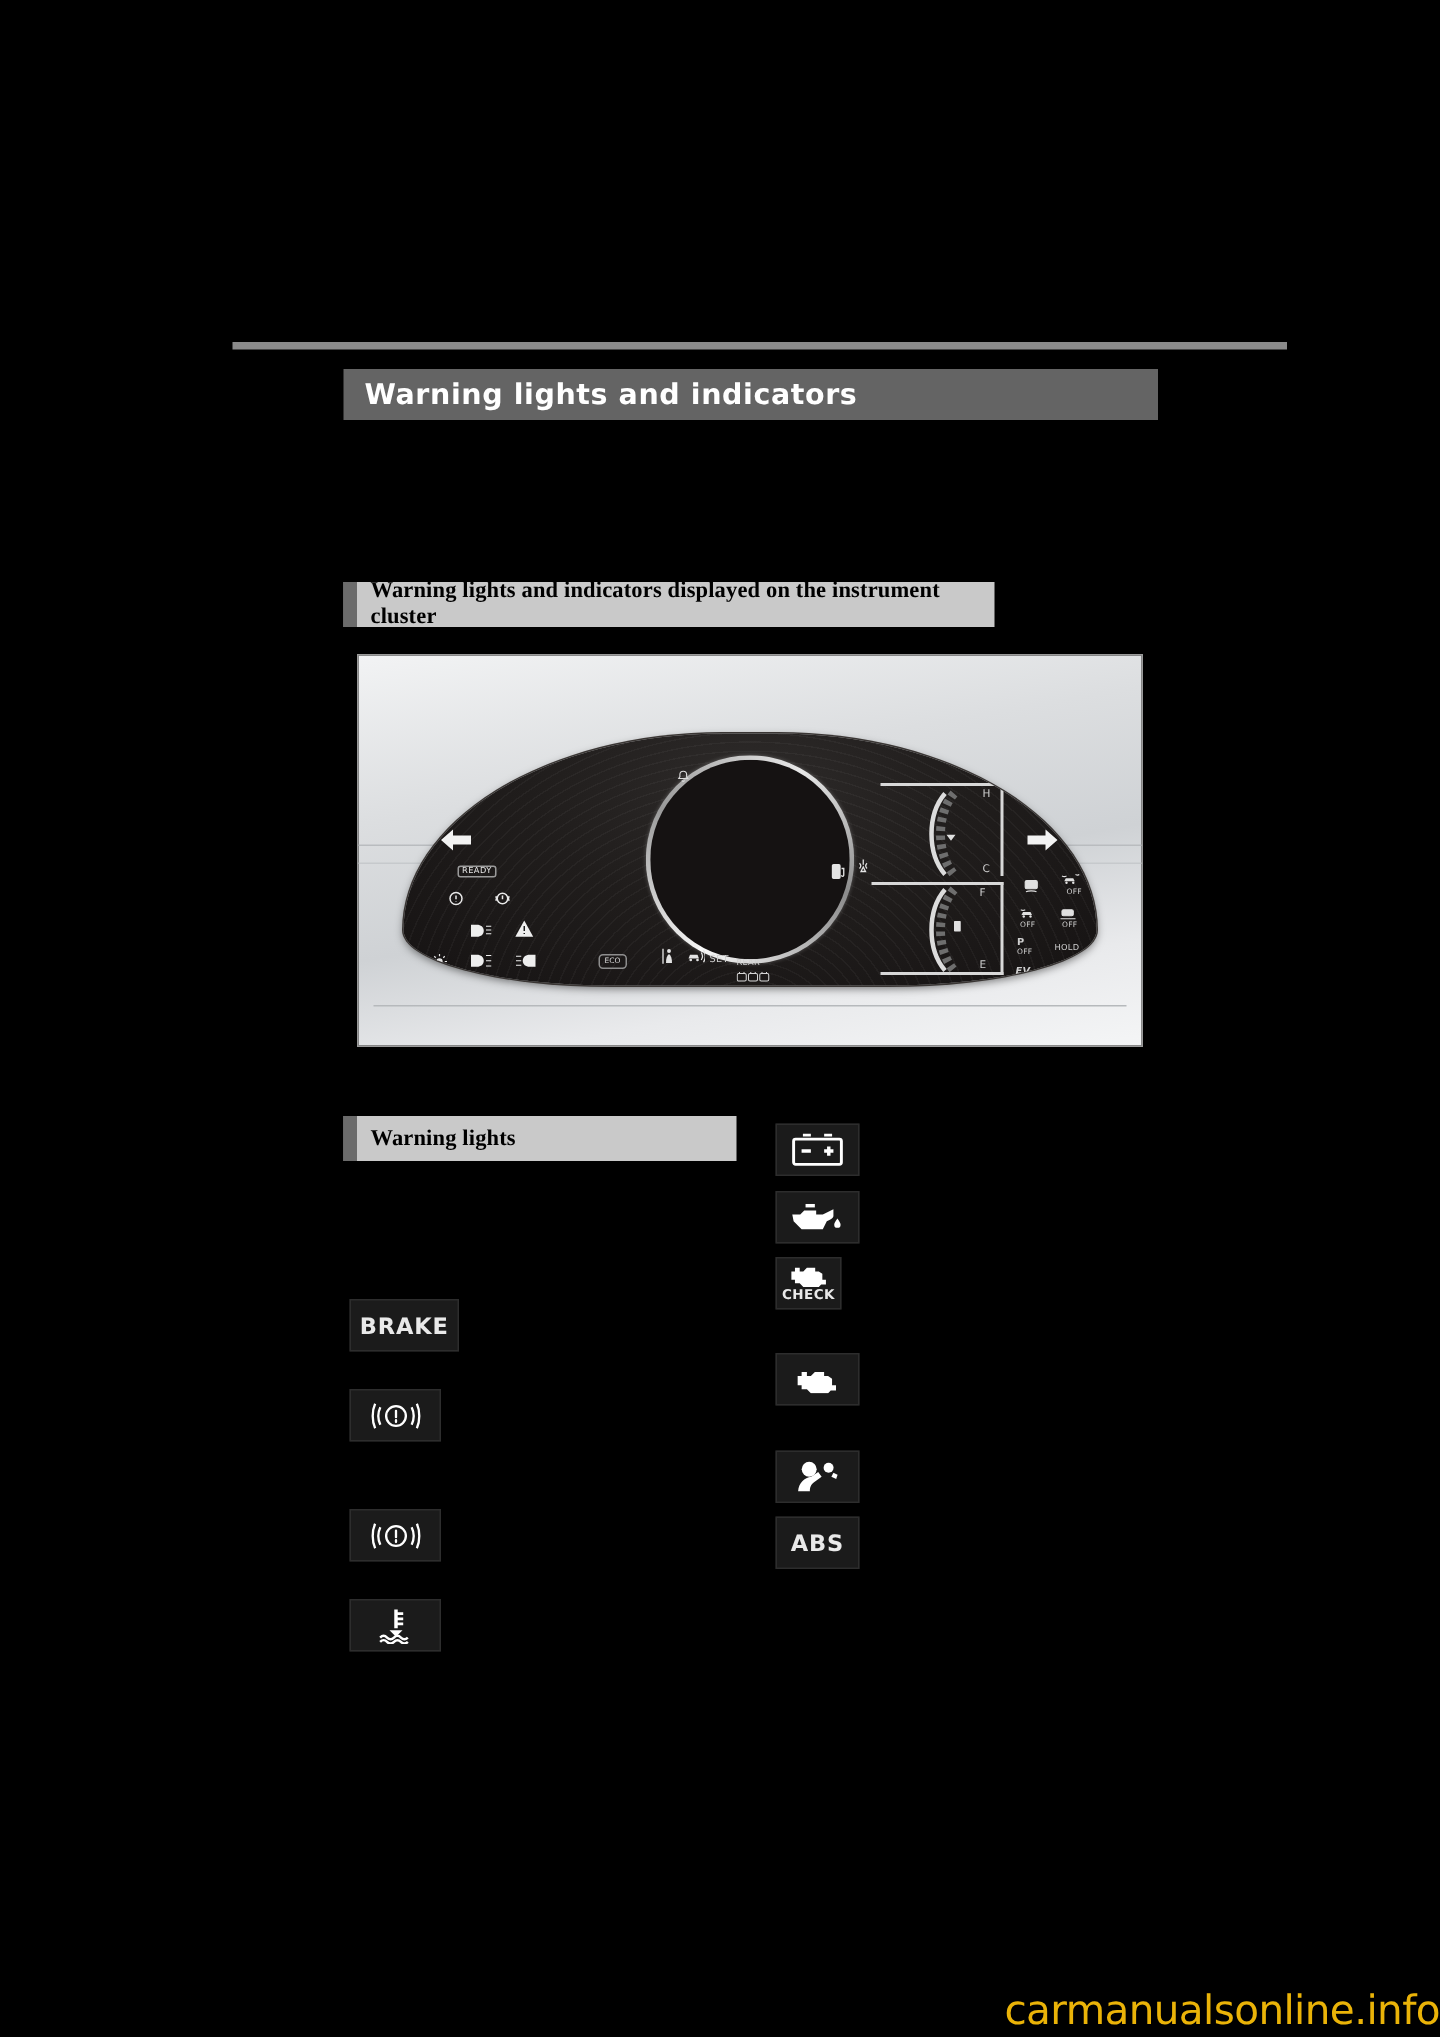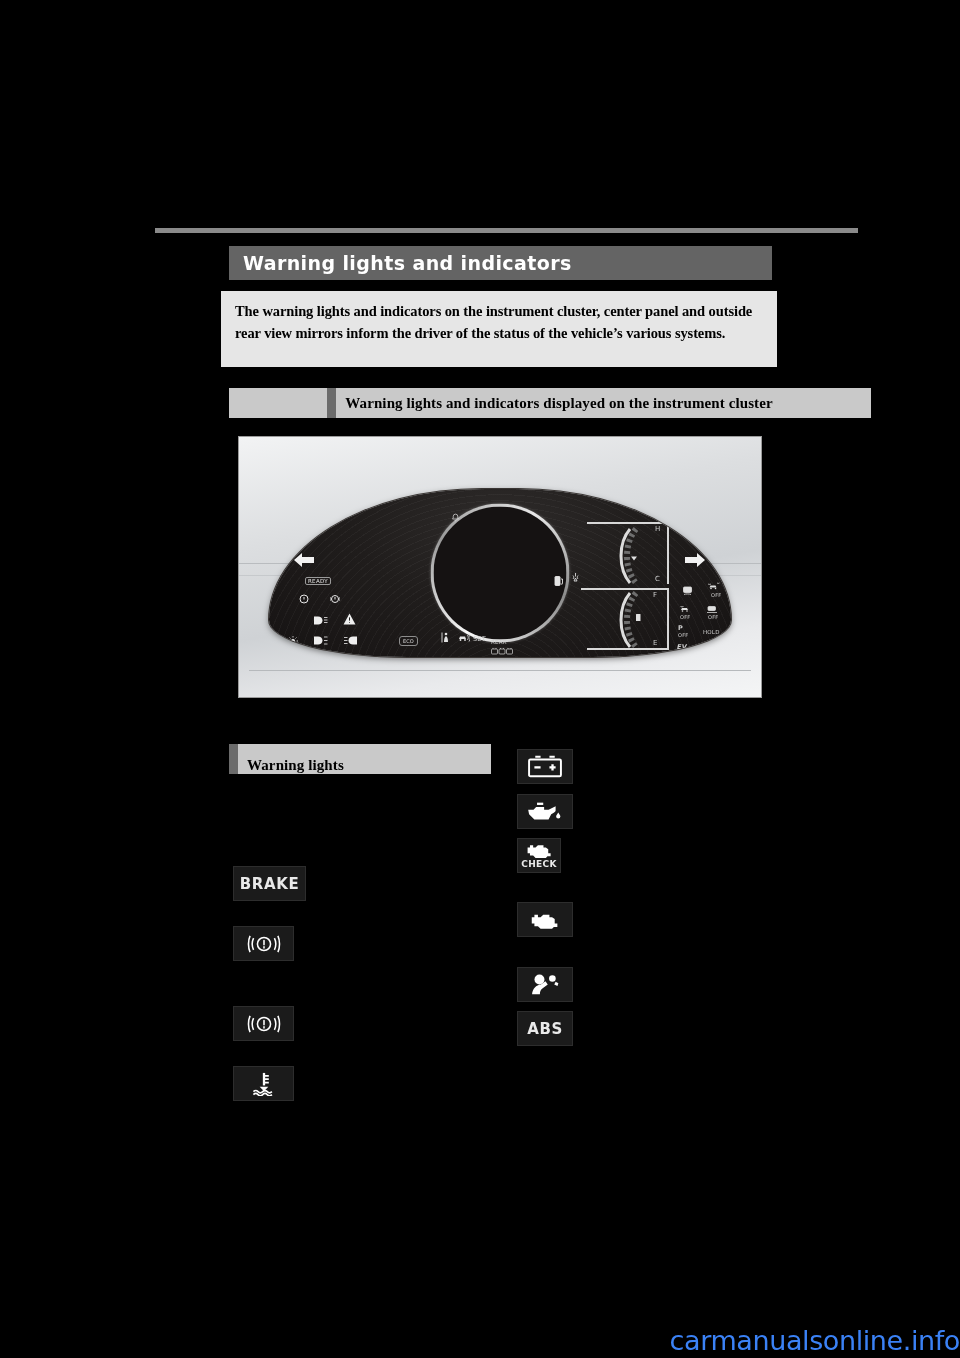--- a/index.html
+++ b/index.html
@@ -90,22 +90,22 @@
     flex: 0 0 auto;
   }
   .sub-head .txt {
     color: #000000;
     font-size: 15px;
     font-weight: 600;
     padding-left: 9px;
     font-family: "Liberation Serif", serif;
     letter-spacing: 0.1px;
   }
-  .sub-head-cluster { left: 209px; top: 388px; width: 642px; justify-content: center; }
-  .sub-head-warn    { left: 209px; top: 744px; width: 262px; align-items: flex-end; }
+  .sub-head-cluster { left: 209px; top: 388px; width: 434px; }
+  .sub-head-warn    { left: 209px; top: 744px; width: 262px; }
 
   
   .cluster-fig {
     position: absolute;
     left: 218px;
     top: 436px;
     width: 524px;
     height: 262px;
     background: linear-gradient(170deg,#f2f3f4 0%, #dcdee0 32%, #cfd2d5 58%, #e9eaec 80%, #f4f5f6 100%);
     border: 1px solid #9a9a9a;
@@ -241,39 +241,36 @@
     color: #e9e9e9;
     font-family: "DejaVu Sans", sans-serif;
   }
 
   
   .watermark {
     position: absolute;
     right: 0px;
     bottom: 2px;
     font-size: 27px;
-    color: #3b82f6;
+    color: #eab308;
     font-family: "DejaVu Sans", sans-serif;
     letter-spacing: -0.4px;
   }
 </style>
 </head>
 <body>
 
 <div class="page">
 
   <div class="top-rule"></div>
 
   <div class="section-title">
     <span class="txt">Warning lights and indicators</span>
   </div>
 
-  <div class="desc-box">
-    <div class="txt">The warning lights and indicators on the instrument cluster, center panel and outside rear view mirrors inform the driver of the status of the vehicle’s various systems.</div>
-  </div>
 
   <div class="sub-head sub-head-cluster">
     <div class="tab"></div>
     <span class="txt">Warning lights and indicators displayed on the instrument cluster</span>
   </div>
 
   <div class="cluster-fig">
     <div class="hood-line2"></div>
     <div class="hood-line"></div>
     <div class="lower-line"></div>

